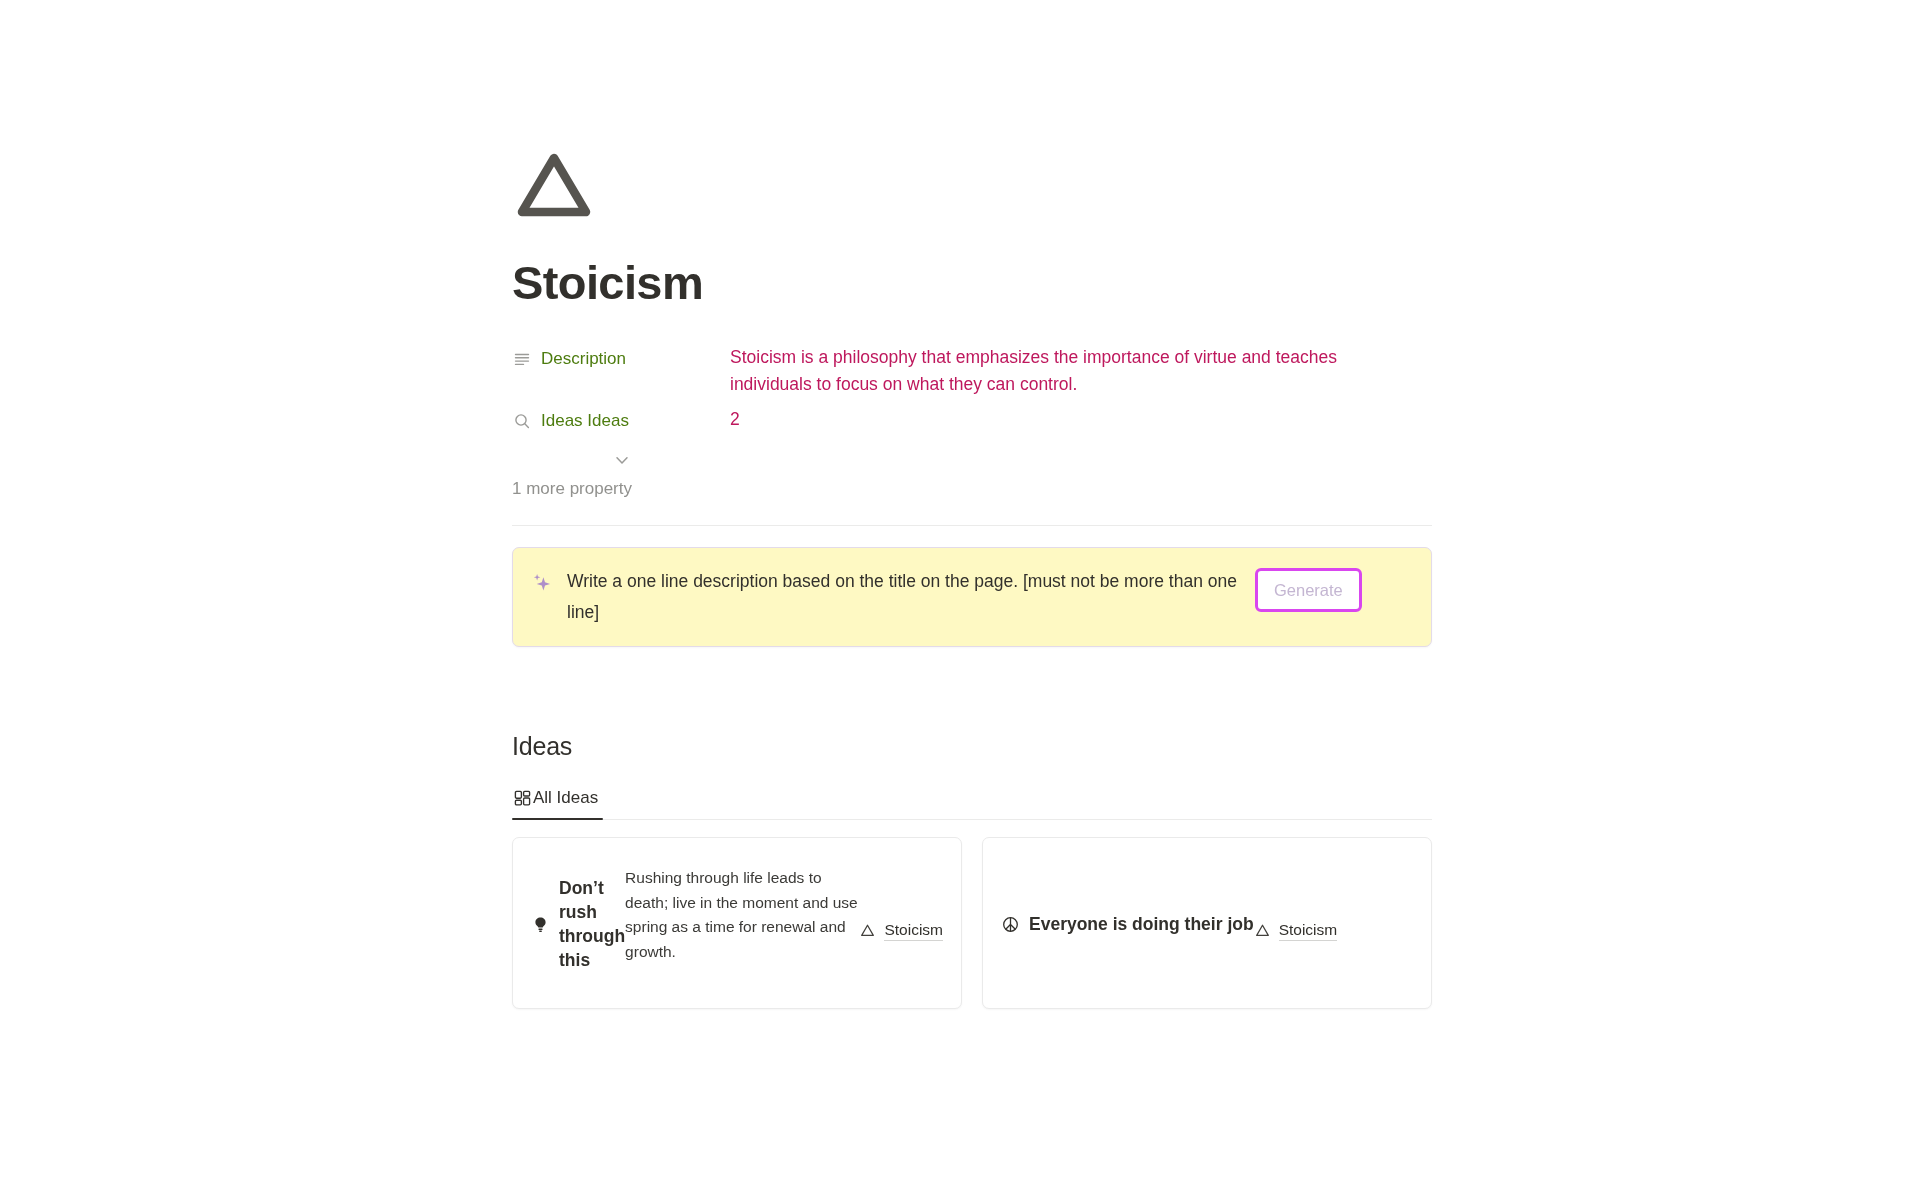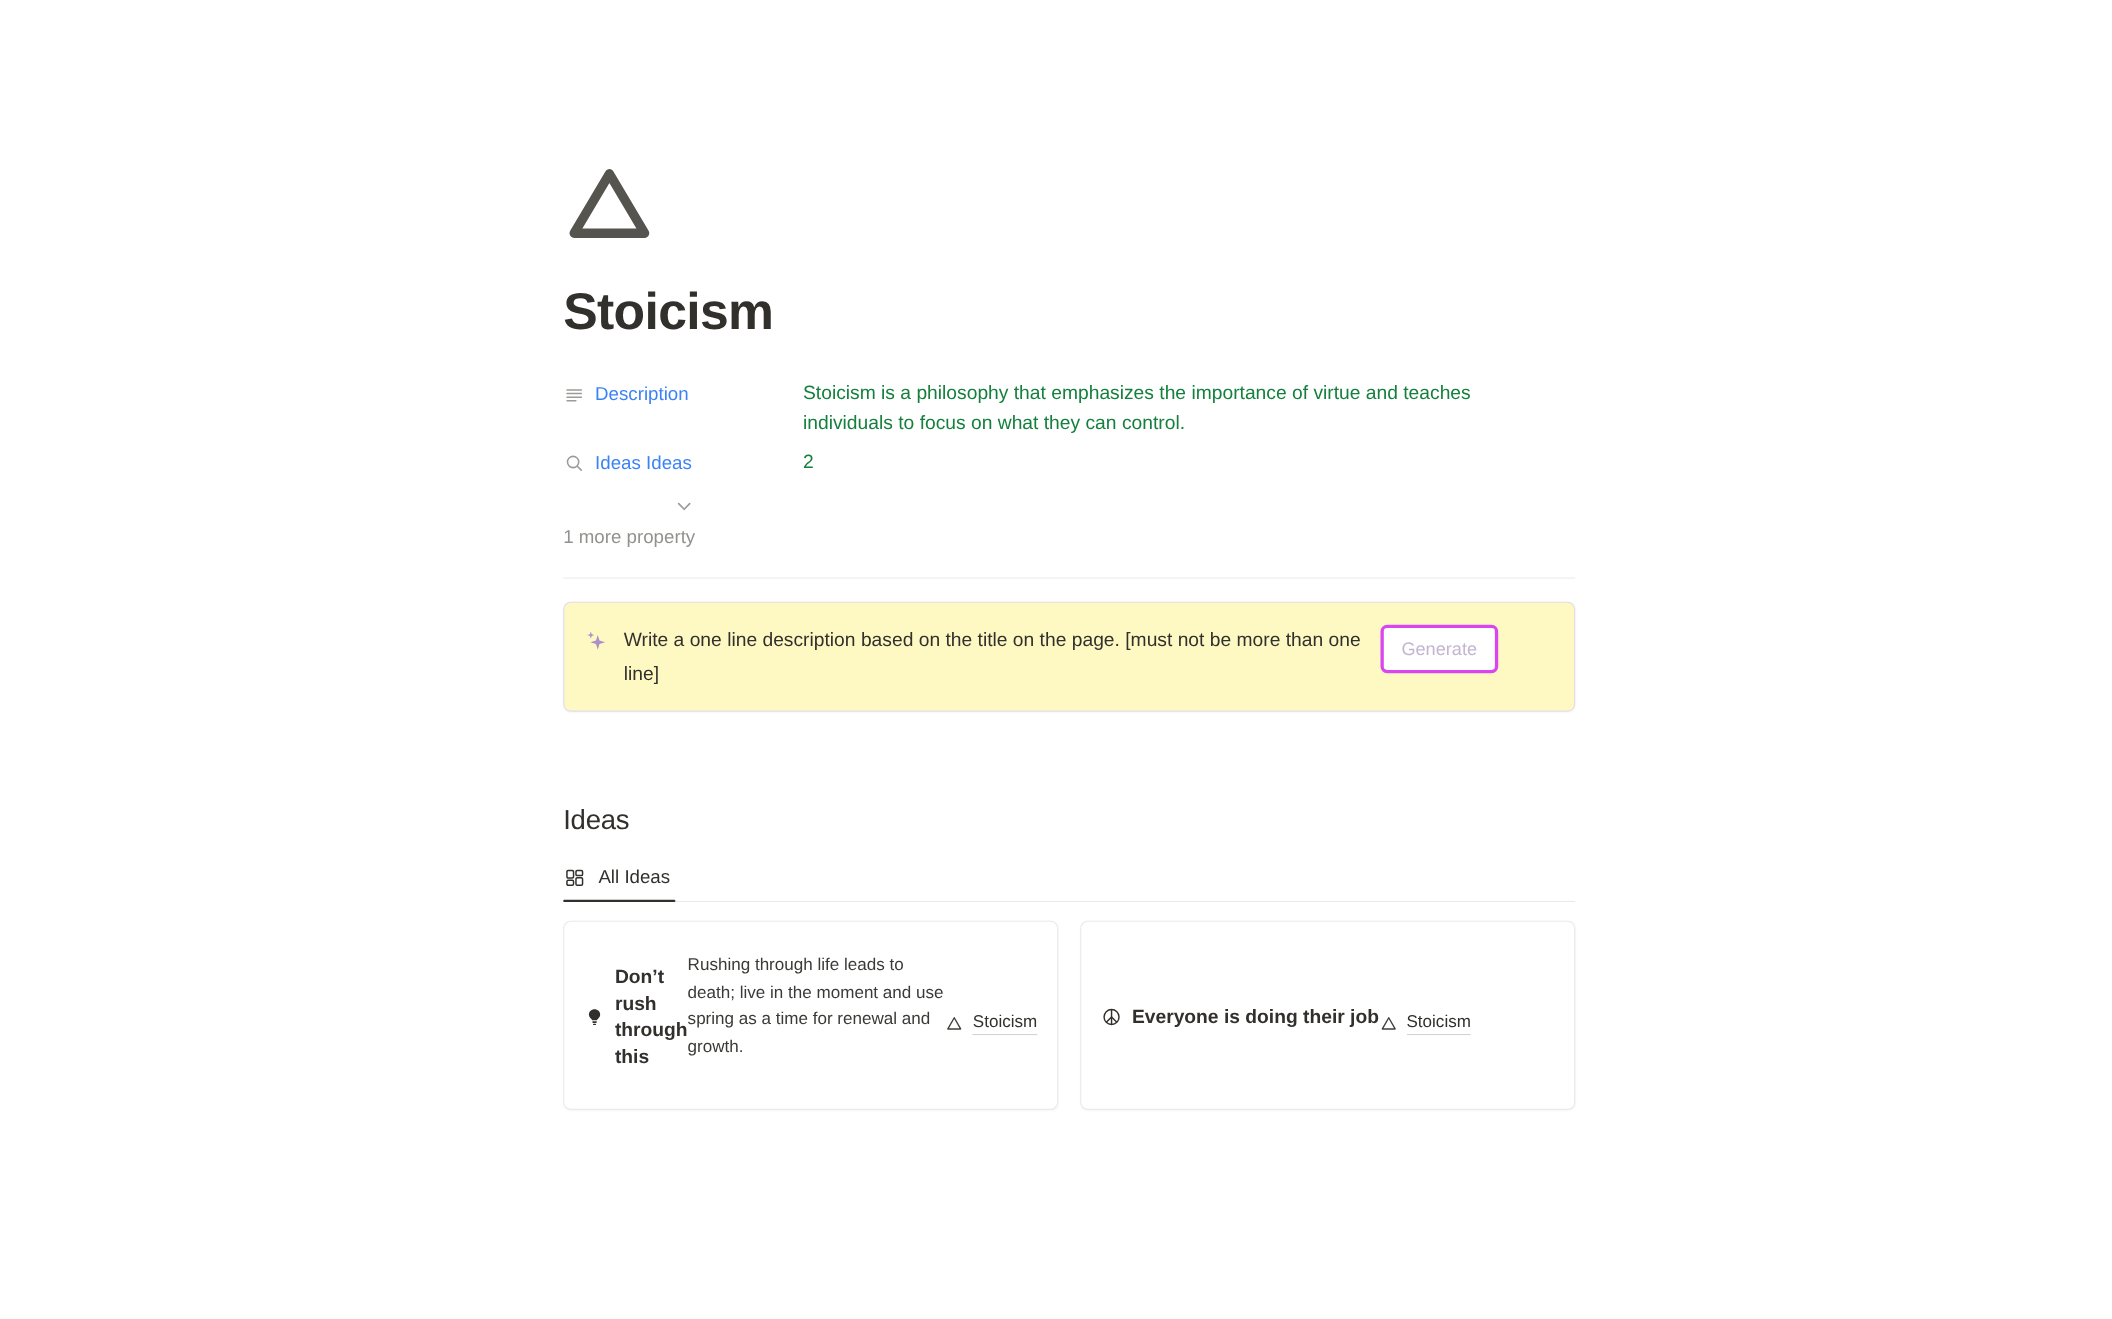--- a/index.html
+++ b/index.html
@@ -56,37 +56,37 @@
     align-items: flex-start;
     min-height: 34px;
     padding: 4px 0;
   }
   .prop-label {
     display: flex;
     align-items: center;
     gap: 9px;
     width: 218px;
     flex: 0 0 218px;
-    color: #3b82f6;
+    color: #4d7c0f;
     font-size: 17px;
     line-height: 27px;
     padding-top: 1px;
   }
   .prop-label .icon-slot {
     width: 20px;
     height: 20px;
     display: inline-flex;
     align-items: center;
     justify-content: center;
     flex: 0 0 20px;
   }
   .prop-label .icon-slot svg { display: block; }
   .prop-value {
     flex: 1;
-    color: #15803d;
+    color: #be185d;
     font-size: 17.5px;
     line-height: 27px;
     max-width: 690px;
   }
 
   .more-props {
     display: flex;
     align-items: flex-end;
     gap: 9px;
     color: #91918e;
@@ -170,21 +170,21 @@
     width: 920px;
     position: relative;
     border-bottom: 1px solid #ebebea;
     display: flex;
     align-items: flex-end;
     height: 41px;
   }
   .tab {
     display: flex;
     align-items: center;
-    gap: 12px;
+    gap: 1px;
     font-size: 17px;
     color: #32302c;
     padding: 0 5px 11px 1px;
     cursor: pointer;
     position: relative;
   }
   .tab.active::after {
     content: "";
     position: absolute;
     left: 0;

